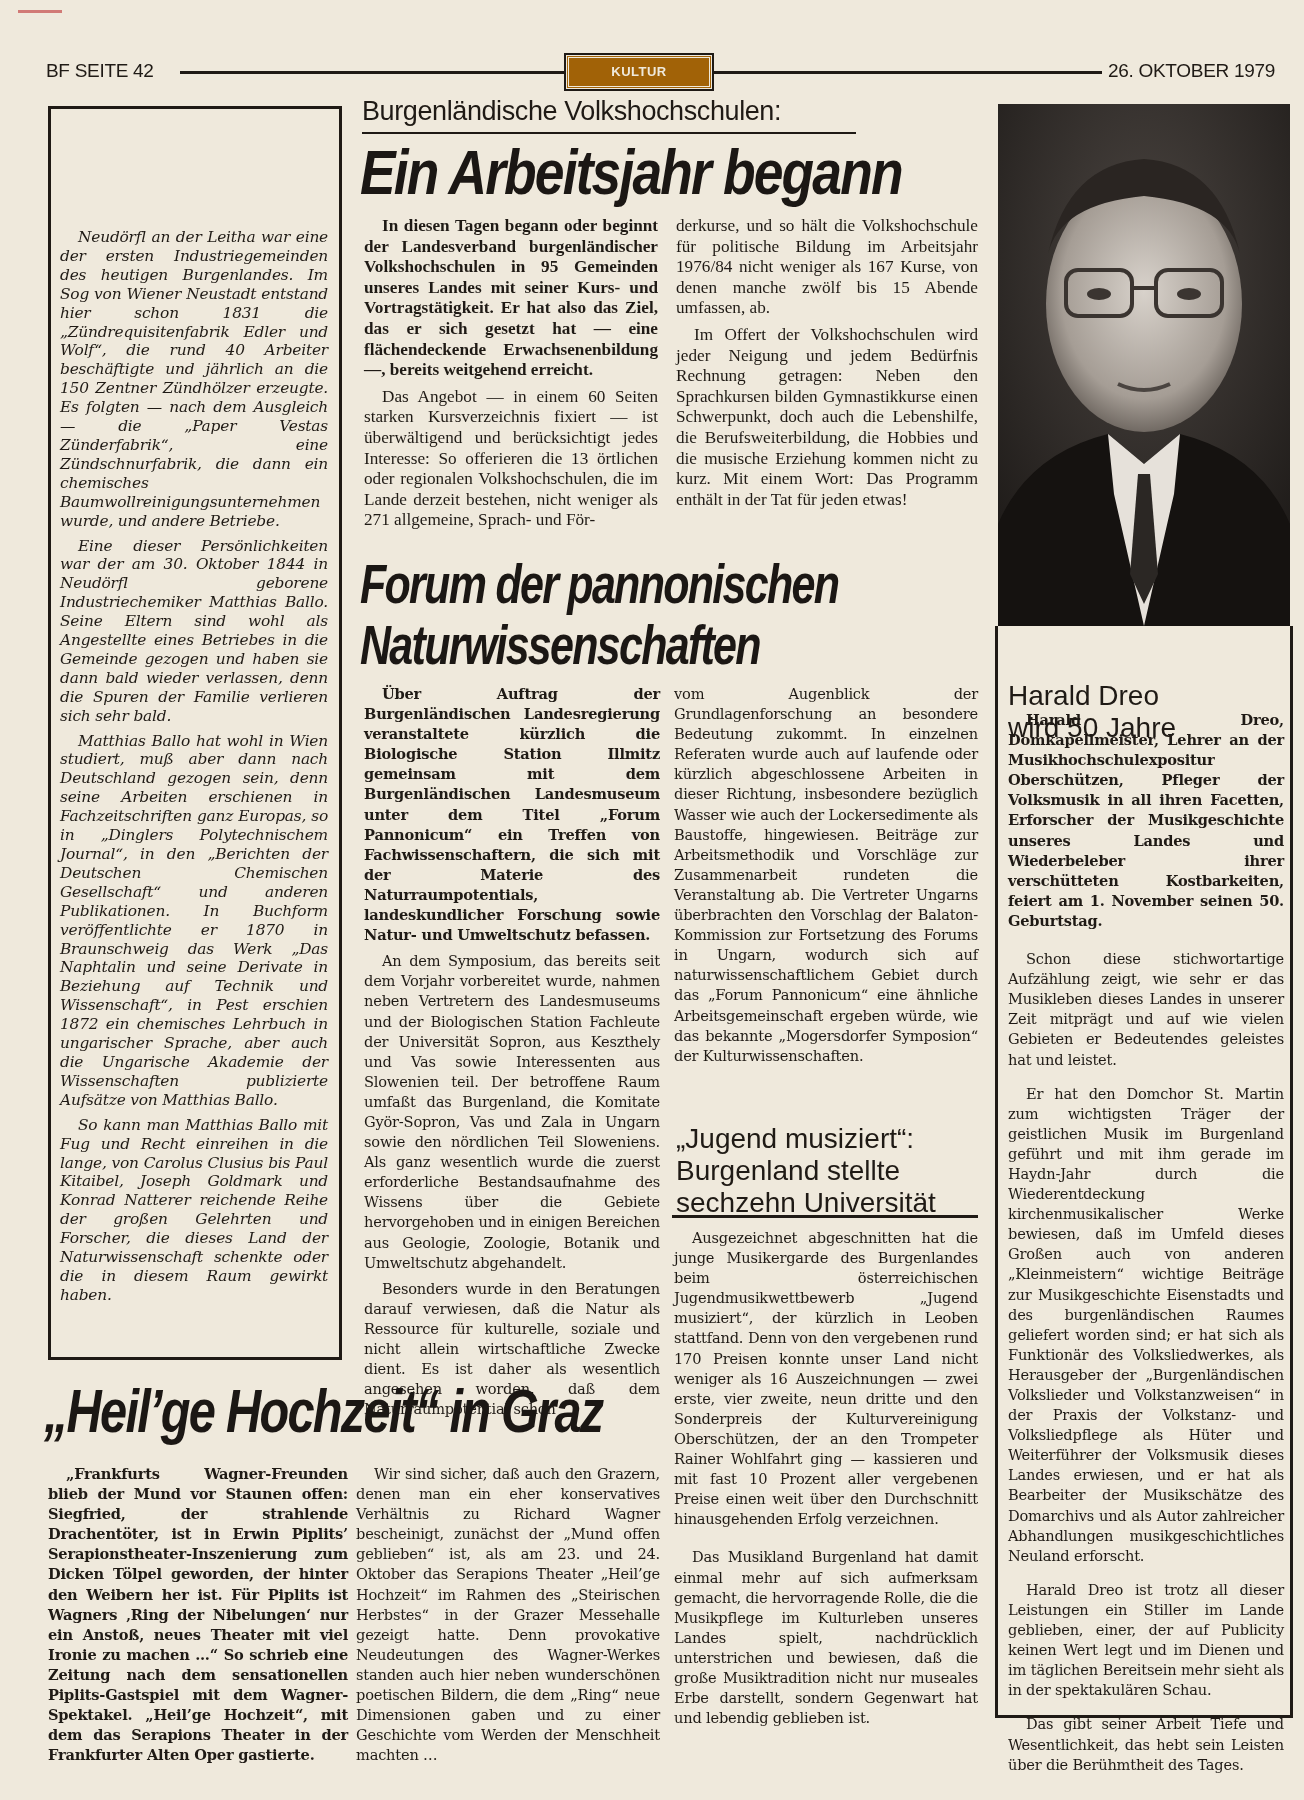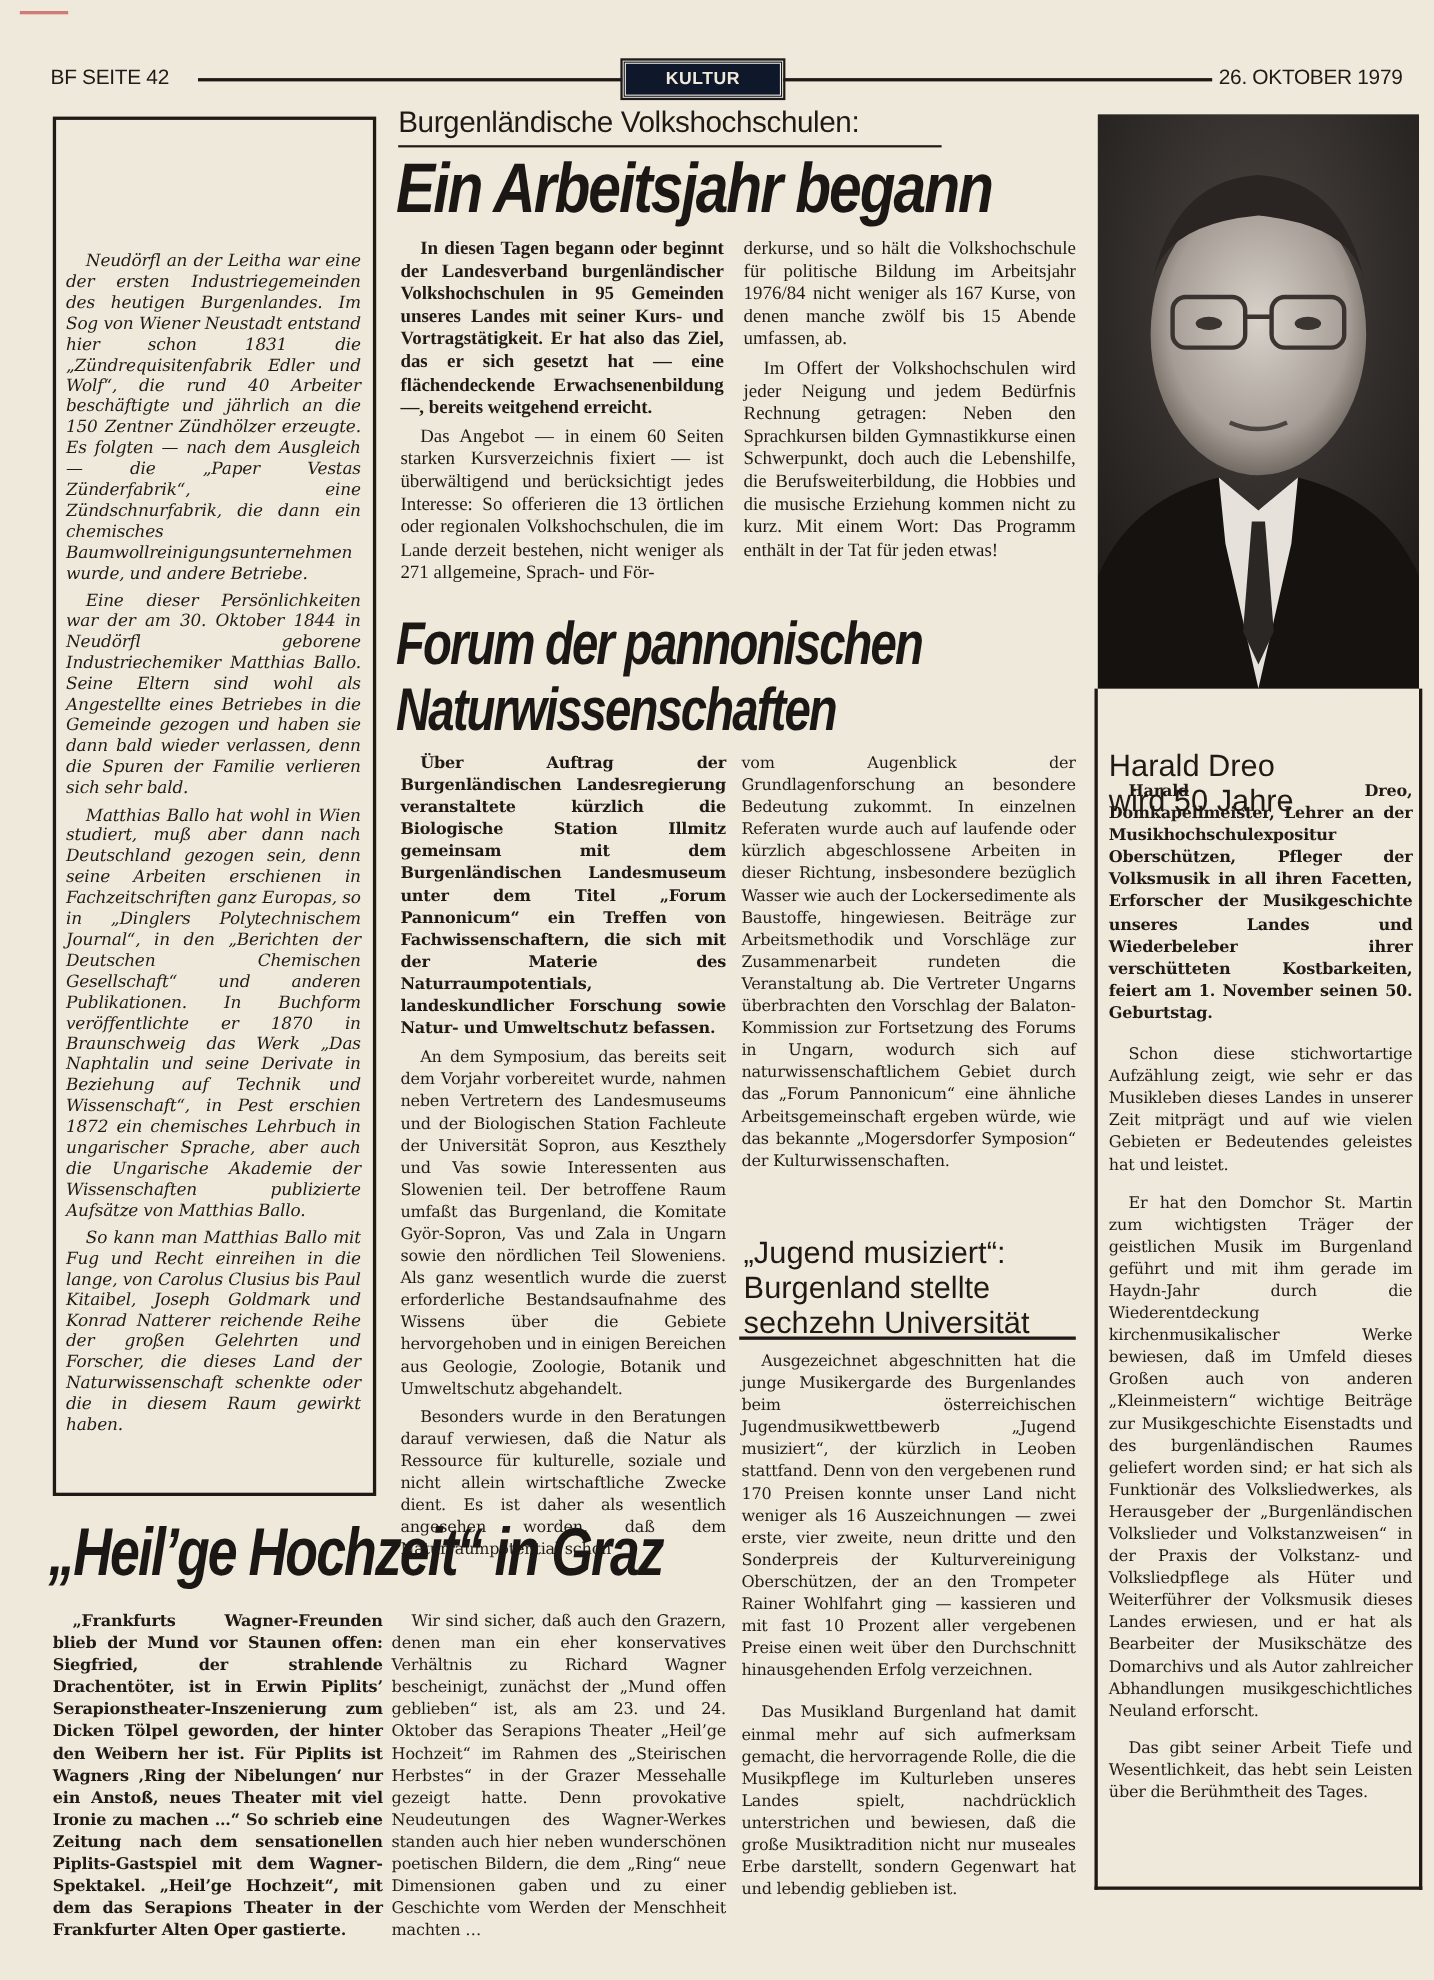--- a/index.html
+++ b/index.html
@@ -11,23 +11,23 @@
     position: relative;
   }
   .page { position: absolute; inset: 0; border-radius: 11px; }
   .abs { position: absolute; }
 
   
   .hdr-text { font-family: "Liberation Sans", sans-serif; font-size: 19px; letter-spacing: -0.3px; top: 60px; }
   .hdr-line { height: 3px; background: #1f1a15; top: 71px; }
   .kultur {
     left: 566px; top: 55px; width: 146px; height: 34px;
-    background: #0f172a; color: #efe9dc; border: 3px double #efe9dc; outline: 2px solid #1f1a15;
+    background: #a16207; color: #efe9dc; border: 3px double #efe9dc; outline: 2px solid #1f1a15;
     box-sizing: border-box; text-align: center;
-    font-family: "Liberation Sans", sans-serif; font-weight: bold; font-size: 16px; line-height: 28px; letter-spacing: 0.5px;
+    font-family: "Liberation Sans", sans-serif; font-weight: bold; font-size: 13px; line-height: 28px; letter-spacing: 0.5px;
   }
 
   
   .gbox { left: 48px; top: 106px; width: 294px; height: 1254px; border: 3px solid #1f1a15; box-sizing: border-box; }
   .gtitle-wrap { left: 48px; top: 106px; width: 294px; height: 104px; }
   .gtitle { font-family: "Liberation Sans", sans-serif; font-weight: normal; line-height: 1; position: absolute; color:#1f1a15; }
   .g1 { left: 40px; top: 6px; font-size: 44px; letter-spacing: -1px; }
   .g2 { left: 66px; top: 46px; font-size: 28px; }
   .g3 { left: 58px; top: 68px; font-size: 38px; letter-spacing: -1px; }
   .g-under { height: 2px; background:#1f1a15; top: 98px; }
@@ -152,16 +152,17 @@
   </div>
   <div class="abs harald-box"></div>
   <div class="abs h-harald">
     <div>Harald Dreo</div>
     <div>wird 50 Jahre</div>
   </div>
   <div class="col bodyd" style="left:1008px; top:710px; width:276px;">
     <p class="bold" style="margin-bottom:18px">Harald Dreo, Domkapellmeister, Lehrer an der Musikhochschulexpositur Oberschützen, Pfleger der Volksmusik in all ihren Facetten, Erforscher der Musikgeschichte unseres Landes und Wiederbeleber ihrer verschütteten Kostbarkeiten, feiert am 1. November seinen 50. Geburtstag.</p>
     <p style="margin-bottom:14px">Schon diese stichwortartige Aufzählung zeigt, wie sehr er das Musikleben dieses Landes in unserer Zeit mitprägt und auf wie vielen Gebieten er Bedeutendes geleistes hat und leistet.</p>
     <p style="margin-bottom:14px">Er hat den Domchor St. Martin zum wichtigsten Träger der geistlichen Musik im Burgenland geführt und mit ihm gerade im Haydn-Jahr durch die Wiederentdeckung kirchenmusikalischer Werke bewiesen, daß im Umfeld dieses Großen auch von anderen „Kleinmeistern“ wichtige Beiträge zur Musikgeschichte Eisenstadts und des burgenländischen Raumes geliefert worden sind; er hat sich als Funktionär des Volksliedwerkes, als Herausgeber der „Burgenländischen Volkslieder und Volkstanzweisen“ in der Praxis der Volkstanz- und Volksliedpflege als Hüter und Weiterführer der Volksmusik dieses Landes erwiesen, und er hat als Bearbeiter der Musikschätze des Domarchivs und als Autor zahlreicher Abhandlungen musikgeschichtliches Neuland erforscht.</p>
+    <p style="margin-bottom:14px">Harald Dreo ist trotz all dieser Leistungen ein Stiller im Lande geblieben, einer, der auf Publicity keinen Wert legt und im Dienen und im täglichen Bereitsein mehr sieht als in der spektakulären Schau.</p>
     <p>Das gibt seiner Arbeit Tiefe und Wesentlichkeit, das hebt sein Leisten über die Berühmtheit des Tages.</p>
   </div>
 
 </div>
 
 </body></html>

